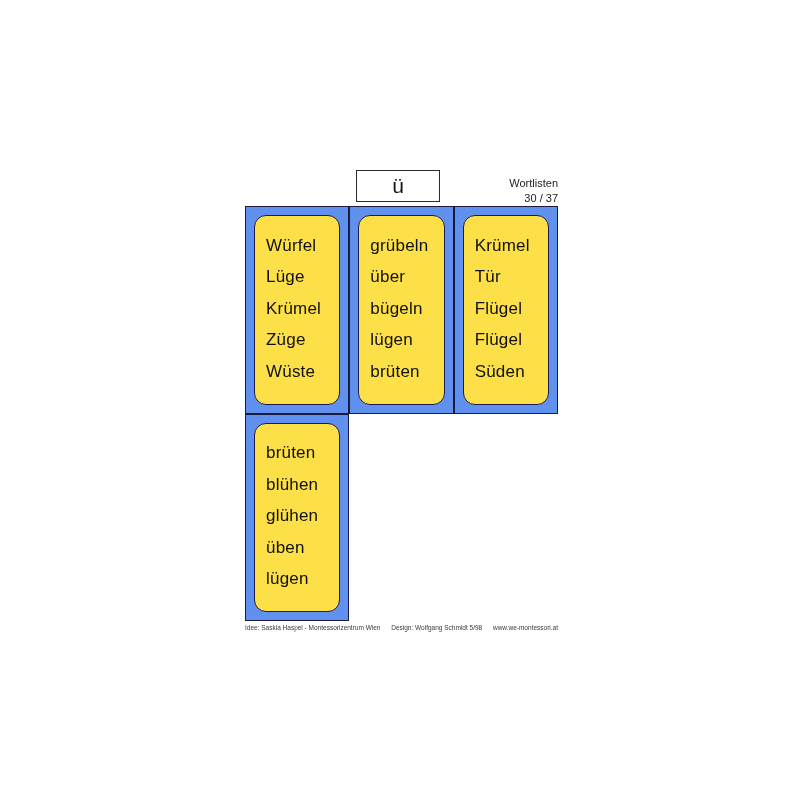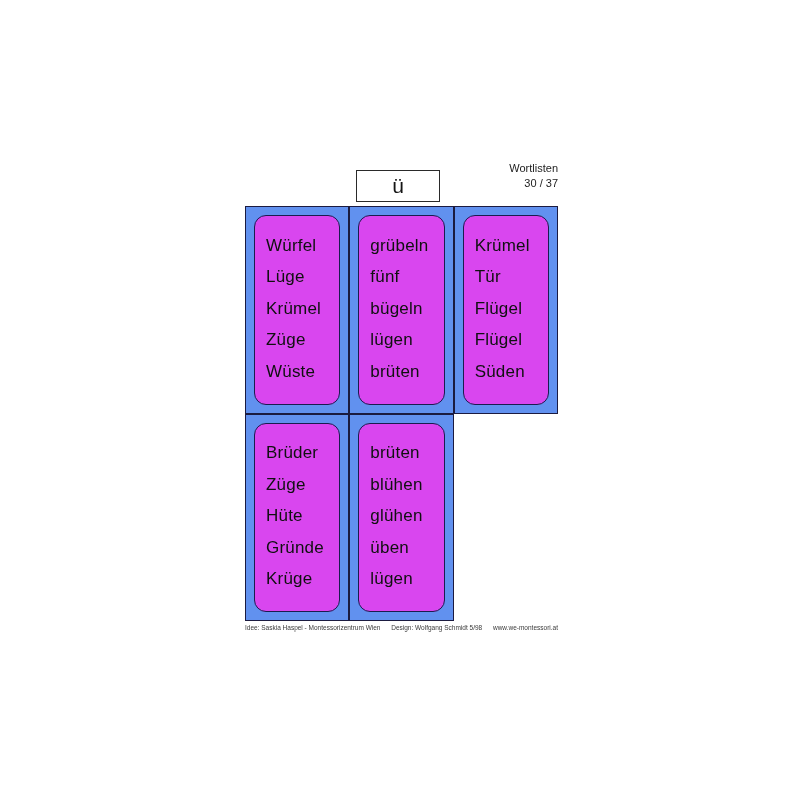--- a/index.html
+++ b/index.html
@@ -27,21 +27,21 @@
     align-items: center;
     justify-content: center;
     box-sizing: border-box;
   }
   .letter-box span {
     font-size: 21px;
     color: #151515;
   }
   .header-info {
     position: absolute;
-    top: 161px;
+    top: 176px;
     left: 460px;
     width: 98px;
     text-align: right;
     font-size: 11px;
     line-height: 15px;
     color: #1d1d1d;
   }
   .grid {
     position: absolute;
     left: 245px;
@@ -55,21 +55,21 @@
   }
   .cell {
     background: #6191ef;
     border: 1.5px solid #1b1b40;
     box-sizing: border-box;
     padding: 8px;
     display: flex;
   }
   .card {
     flex: 1;
-    background: #d946ef;
+    background: #fde047;
     border: 1.5px solid #1b1b50;
     border-radius: 12px;
     box-sizing: border-box;
     display: flex;
     flex-direction: column;
     justify-content: space-evenly;
     padding: 8px 3px 10px 11px;
     overflow: hidden;
   }
   .word {
@@ -113,47 +113,38 @@
         <span class="word">Lüge</span>
         <span class="word">Krümel</span>
         <span class="word">Züge</span>
         <span class="word">Wüste</span>
       </div>
     </div>
 
     <div class="cell">
       <div class="card">
         <span class="word">grübeln</span>
-        <span class="word">fünf</span>
+        <span class="word">über</span>
         <span class="word">bügeln</span>
         <span class="word">lügen</span>
         <span class="word">brüten</span>
       </div>
     </div>
 
     <div class="cell">
       <div class="card">
         <span class="word">Krümel</span>
         <span class="word">Tür</span>
         <span class="word">Flügel</span>
         <span class="word">Flügel</span>
         <span class="word">Süden</span>
       </div>
     </div>
 
 
-    <div class="cell">
-      <div class="card">
-        <span class="word">Brüder</span>
-        <span class="word">Züge</span>
-        <span class="word">Hüte</span>
-        <span class="word">Gründe</span>
-        <span class="word">Krüge</span>
-      </div>
-    </div>
 
     <div class="cell">
       <div class="card">
         <span class="word">brüten</span>
         <span class="word">blühen</span>
         <span class="word">glühen</span>
         <span class="word">üben</span>
         <span class="word">lügen</span>
       </div>
     </div>

